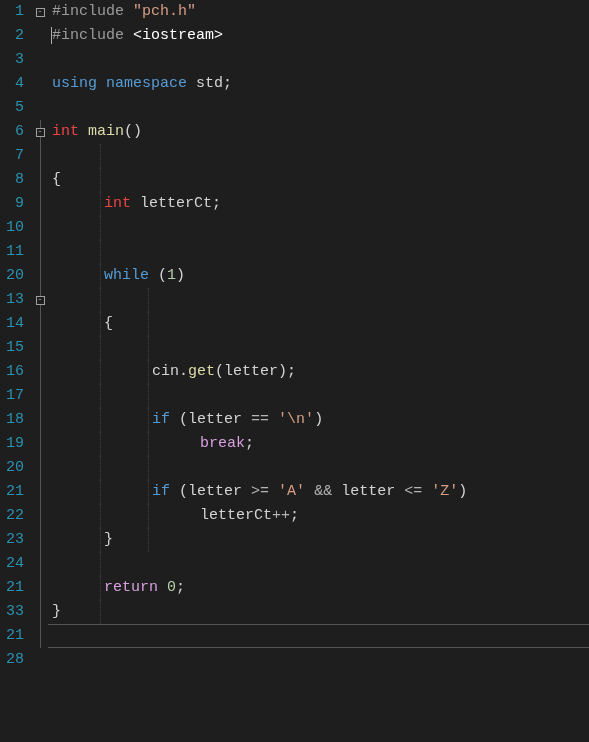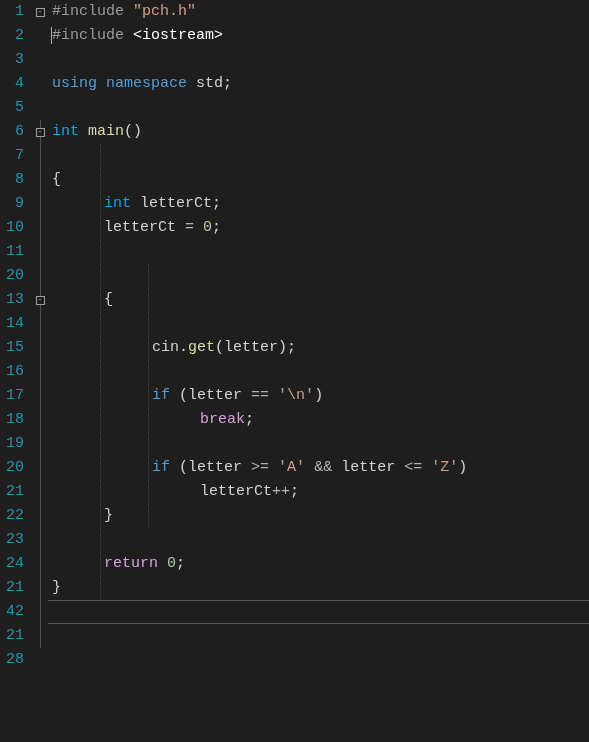--- a/index.html
+++ b/index.html
@@ -81,21 +81,21 @@
     border-left: 1px dotted #404040;
   }
   .cursor-line {
     border-top: 1px solid #555;
     border-bottom: 1px solid #555;
   }
   .tok-pp { color: #9b9b9b; }
   .tok-str { color: #d69d85; }
   .tok-kw { color: #569cd6; }
   .tok-ident { color: #d4d4d4; }
-  .tok-type { color: #0ea5e9; }
+  .tok-type { color: #ef4444; }
   .tok-func { color: #dcdcaa; }
   .tok-num { color: #b5cea8; }
   .tok-lit { color: #d8a0df; }
   .tok-char { color: #d69d85; }
   .tok-op { color: #b4b4b4; }
   .tok-punc { color: #d4d4d4; }
   .tok-inc { color: #ffffff; }
   .cursor-mark {
     border-left: 1px solid #aeafad;
     margin-left: -1px;
@@ -124,21 +124,21 @@
       <div class="ln">16</div>
       <div class="ln">17</div>
       <div class="ln">18</div>
       <div class="ln">19</div>
       <div class="ln">20</div>
       <div class="ln">21</div>
       <div class="ln">22</div>
       <div class="ln">23</div>
       <div class="ln">24</div>
       <div class="ln">21</div>
-      <div class="ln">42</div>
+      <div class="ln">33</div>
       <div class="ln">21</div>
       <div class="ln">28</div>
     </div>
   <div class="fold-col" id="foldcol">
       <div class="fold"><span class="fold-box" style="position: relative; z-index: 1;">-</span></div>
       <div class="fold"></div>
       <div class="fold"></div>
       <div class="fold"></div>
       <div class="fold"></div>
       <div class="fold"><div class="fold-line"></div><span class="fold-box" style="position: relative; z-index: 1;">-</span></div>
@@ -208,22 +208,23 @@
   <div class="code-area" id="codearea">
       <div class="code-line"><span style="padding-left: 0px;"><span class="tok-pp">#include </span><span class="tok-str">"pch.h"</span></span></div>
       <div class="code-line"><span style="padding-left: 0px;"><span class="cursor-mark"></span><span class="tok-pp">#include </span><span class="tok-inc">&lt;iostream&gt;</span></span></div>
       <div class="code-line"><span style="padding-left: 0px;"></span></div>
       <div class="code-line"><span style="padding-left: 0px;"><span class="tok-kw">using</span><span class="tok-ident"> </span><span class="tok-kw">namespace</span><span class="tok-ident"> std</span><span class="tok-punc">;</span></span></div>
       <div class="code-line"><span style="padding-left: 0px;"></span></div>
       <div class="code-line"><span style="padding-left: 0px;"><span class="tok-type">int</span><span class="tok-ident"> </span><span class="tok-func">main</span><span class="tok-punc">()</span></span></div>
       <div class="code-line"><div class="indent-guide" style="left: 52px;"></div><span style="padding-left: 0px;"></span></div>
       <div class="code-line"><div class="indent-guide" style="left: 52px;"></div><span style="padding-left: 0px;"><span class="tok-punc">{</span></span></div>
       <div class="code-line"><div class="indent-guide" style="left: 52px;"></div><span style="padding-left: 52px;"><span class="tok-type">int</span><span class="tok-ident"> letterCt</span><span class="tok-punc">;</span></span></div>
-      <div class="code-line"><div class="indent-guide" style="left: 52px;"></div><span style="padding-left: 52px;"><span class="tok-ident">letterCt </span><span class="tok-op">=</span><span class="tok-ident"> </span><span class="tok-num">0</span><span class="tok-punc">;</span></span></div>
+      <div class="code-line"><div class="indent-guide" style="left: 52px;"></div></div>
       <div class="code-line"><div class="indent-guide" style="left: 52px;"></div><span style="padding-left: 0px;"></span></div>
+      <div class="code-line"><div class="indent-guide" style="left: 52px;"></div><span style="padding-left: 52px;"><span class="tok-kw">while</span><span class="tok-ident"> </span><span class="tok-punc">(</span><span class="tok-num">1</span><span class="tok-punc">)</span></span></div>
       <div class="code-line"><div class="indent-guide" style="left: 52px;"></div><div class="indent-guide" style="left: 100px;"></div><span style="padding-left: 0px;"></span></div>
       <div class="code-line"><div class="indent-guide" style="left: 52px;"></div><div class="indent-guide" style="left: 100px;"></div><span style="padding-left: 52px;"><span class="tok-punc">{</span></span></div>
       <div class="code-line"><div class="indent-guide" style="left: 52px;"></div><div class="indent-guide" style="left: 100px;"></div><span style="padding-left: 0px;"></span></div>
       <div class="code-line"><div class="indent-guide" style="left: 52px;"></div><div class="indent-guide" style="left: 100px;"></div><span style="padding-left: 100px;"><span class="tok-ident">cin</span><span class="tok-punc">.</span><span class="tok-func">get</span><span class="tok-punc">(</span><span class="tok-ident">letter</span><span class="tok-punc">);</span></span></div>
       <div class="code-line"><div class="indent-guide" style="left: 52px;"></div><div class="indent-guide" style="left: 100px;"></div><span style="padding-left: 0px;"></span></div>
       <div class="code-line"><div class="indent-guide" style="left: 52px;"></div><div class="indent-guide" style="left: 100px;"></div><span style="padding-left: 100px;"><span class="tok-kw">if</span><span class="tok-ident"> </span><span class="tok-punc">(</span><span class="tok-ident">letter </span><span class="tok-op">==</span><span class="tok-ident"> </span><span class="tok-char">'\n'</span><span class="tok-punc">)</span></span></div>
       <div class="code-line"><div class="indent-guide" style="left: 52px;"></div><div class="indent-guide" style="left: 100px;"></div><span style="padding-left: 148px;"><span class="tok-lit">break</span><span class="tok-punc">;</span></span></div>
       <div class="code-line"><div class="indent-guide" style="left: 52px;"></div><div class="indent-guide" style="left: 100px;"></div><span style="padding-left: 0px;"></span></div>
       <div class="code-line"><div class="indent-guide" style="left: 52px;"></div><div class="indent-guide" style="left: 100px;"></div><span style="padding-left: 100px;"><span class="tok-kw">if</span><span class="tok-ident"> </span><span class="tok-punc">(</span><span class="tok-ident">letter </span><span class="tok-op">&gt;=</span><span class="tok-ident"> </span><span class="tok-char">'A'</span><span class="tok-ident"> </span><span class="tok-op">&amp;&amp;</span><span class="tok-ident"> letter </span><span class="tok-op">&lt;=</span><span class="tok-ident"> </span><span class="tok-char">'Z'</span><span class="tok-punc">)</span></span></div>
       <div class="code-line"><div class="indent-guide" style="left: 52px;"></div><div class="indent-guide" style="left: 100px;"></div><span style="padding-left: 148px;"><span class="tok-ident">letterCt</span><span class="tok-op">++</span><span class="tok-punc">;</span></span></div>

